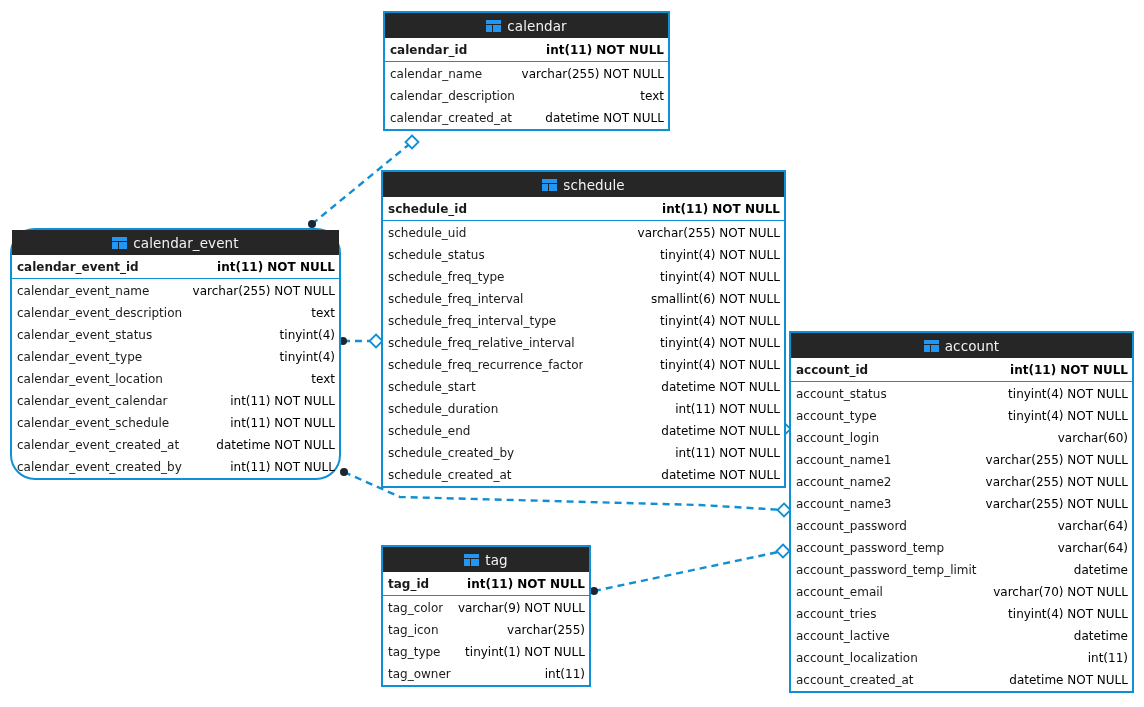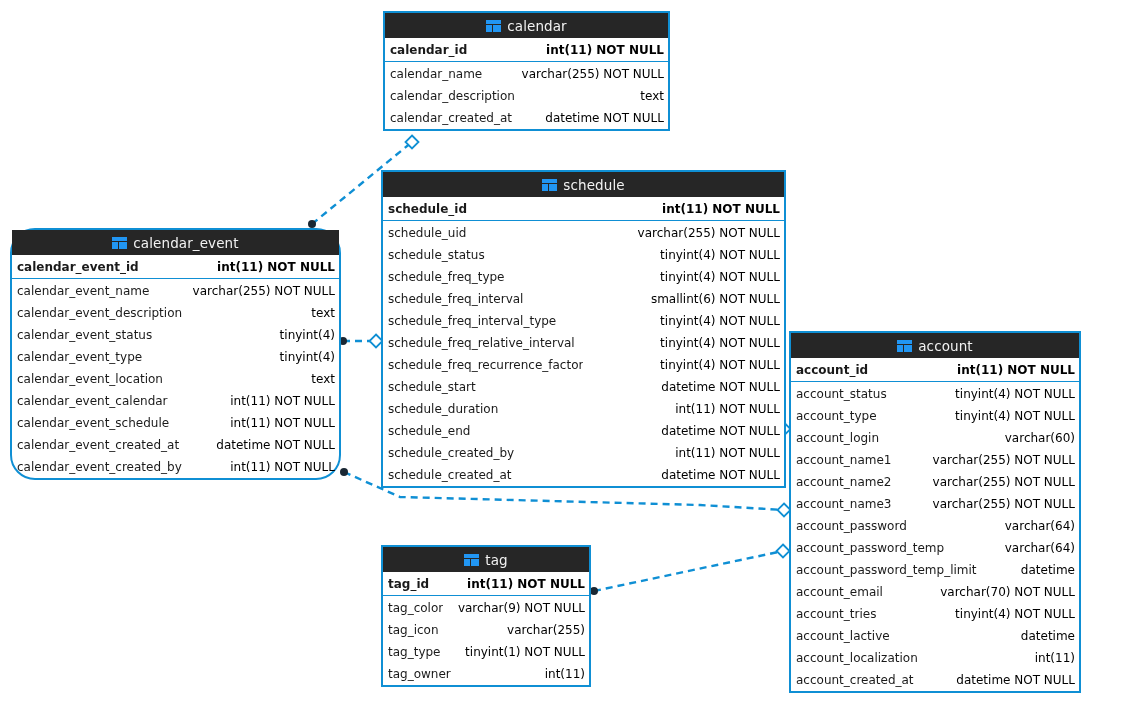--- a/index.html
+++ b/index.html
@@ -227,21 +227,21 @@
           <div class="col-row">
             <span class="col-name">calendar_event_created_at</span>
             <span class="col-type">datetime NOT NULL</span>
           </div>
           <div class="col-row">
             <span class="col-name">calendar_event_created_by</span>
             <span class="col-type">int(11) NOT NULL</span>
           </div>
         </div>
       </div>
-      <div class="table-box" style="left: 789px; top: 331px; width: 292px;">
+      <div class="table-box" style="left: 789px; top: 331px; width: 345px;">
         <div class="tbl-header">
           <span class="icon-table">
             <i class="ih"></i>
             <i class="ic1"></i>
             <i class="ic2"></i>
           </span>
           <span class="tname">account</span>
         </div>
         <div class="pk-row">
           <div class="col-row">

